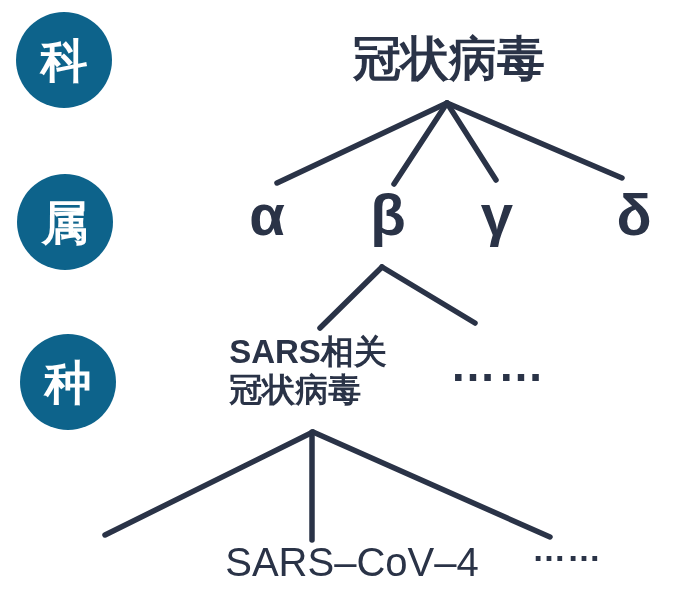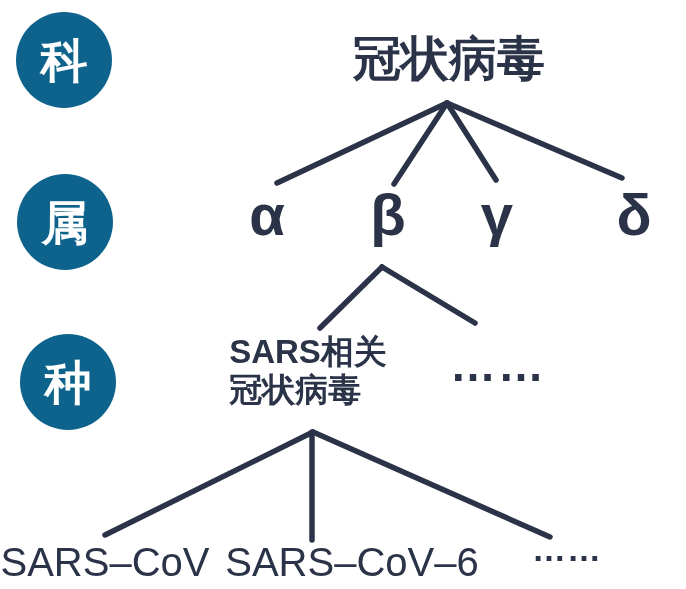--- a/index.html
+++ b/index.html
@@ -150,18 +150,17 @@
   <div class="genus-letter genus-gamma">γ</div>
   <div class="genus-letter genus-delta">δ</div>
 
   <div class="species-label">
     <div>SARS相关</div>
     <div>冠状病毒</div>
   </div>
 
   <div class="ellipsis-mid">……</div>
 
-  <div class="strain-label strain-1">SARS–CoV</div>
-  <div class="strain-label strain-2">SARS–CoV–6</div>
+  <div class="strain-label strain-2">SARS–CoV–4</div>
 
   <div class="ellipsis-bottom">……</div>
 
 </div>
 
 </body></html>

